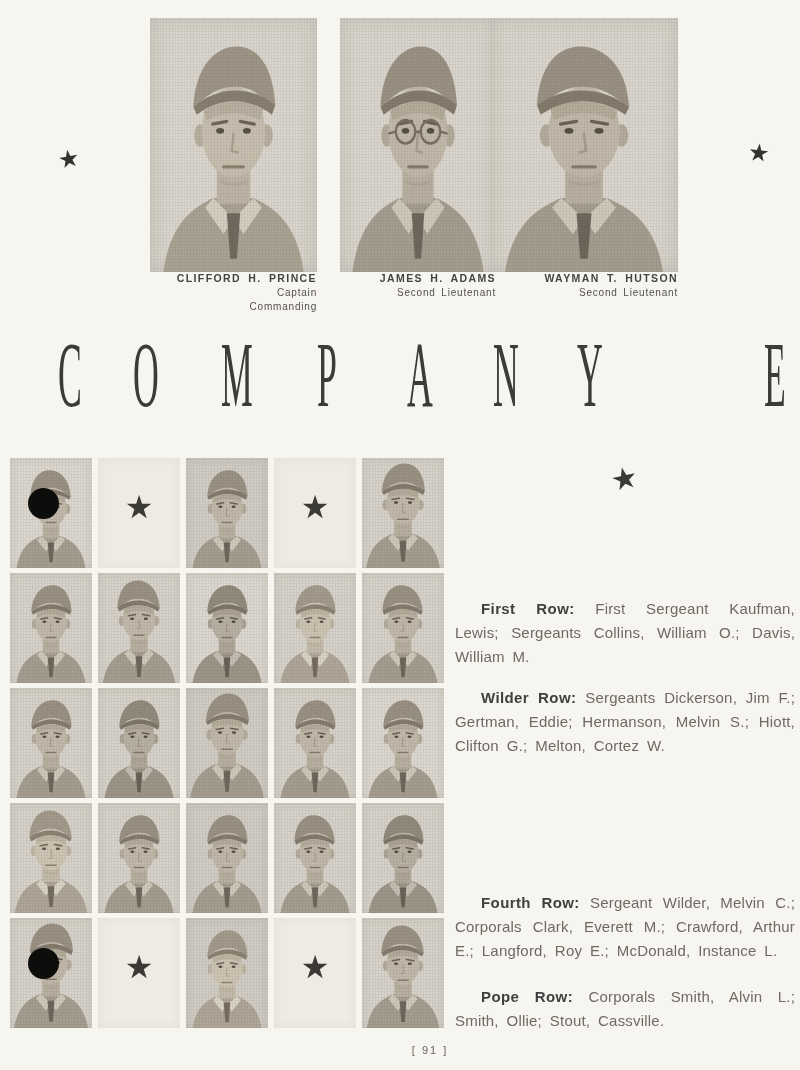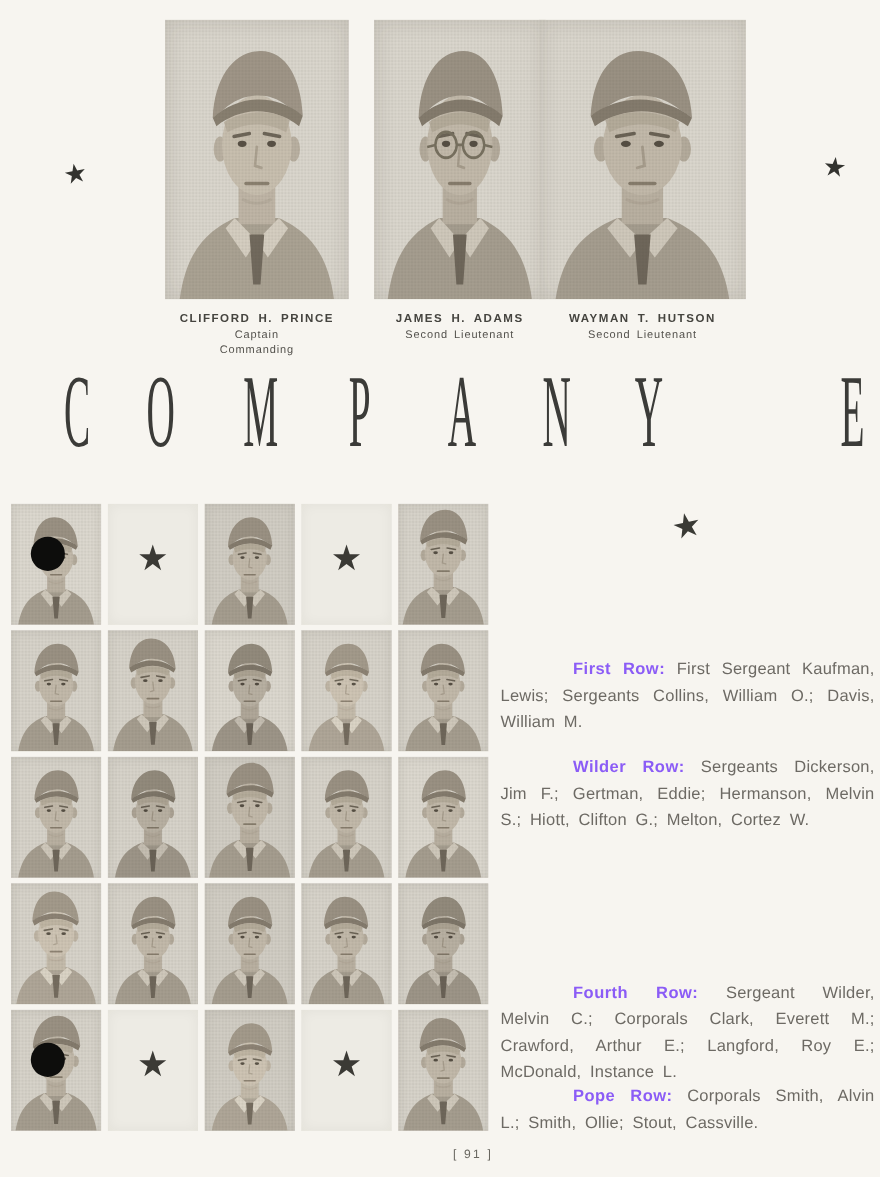--- a/index.html
+++ b/index.html
@@ -25,21 +25,21 @@
     content:"";position:absolute;inset:0;pointer-events:none;
     background-image:radial-gradient(rgba(60,55,45,.08) 1px,transparent 1.3px);
     background-size:3px 3px;
   }
   .officer svg{width:100%;height:100%;display:block;}
   #officer-1{left:150px;width:167px;}
   #officer-2{left:322px;width:156px;padding-left:18px;}
   #officer-3{left:490px;width:188px;}
   #officer-1 svg{filter:brightness(1.03);}
   #officer-3 svg{transform:scaleX(-1);}
-  .caption{margin-top:12px;text-align:center;}
+  .caption{text-align:right;}
   .cap-name{display:block;font-size:10.5px;font-weight:bold;letter-spacing:1.4px;color:#45443f;word-spacing:3px;}
   .cap-rank{display:block;font-size:10px;letter-spacing:.8px;color:#53514c;margin-top:3px;word-spacing:2px;}
   
   .title-letter{
     position:absolute;top:332px;
     font-family:"Liberation Serif",serif;font-size:94px;line-height:84px;
     color:#3b3b38;transform:translateX(-50%) scaleX(.38);transform-origin:center top;
   }
   
   .grid{
@@ -64,21 +64,21 @@
   
   .note{
     position:absolute;left:455px;top:549px;width:340px;text-align:center;
     font-size:15px;color:#5d5b56;letter-spacing:.3px;word-spacing:3px;
   }
   .roster-p{
     position:absolute;left:455px;width:340px;margin:0;
     font-size:15px;line-height:24px;color:#6d6a64;
     text-align:justify;text-indent:26px;word-spacing:3.5px;letter-spacing:.2px;
   }
-  .roster-p b{color:#8b5cf6;letter-spacing:.4px;margin-left:40px;}
+  .roster-p b{color:#404040;letter-spacing:.4px;}
   #row-p1{top:597px;}
   #row-p2{top:686px;}
   #row-p3{top:789px;}
   #row-p4{top:891px;}
   #row-p5{top:985px;}
   
   .pageno{position:absolute;left:380px;top:1044px;width:100px;text-align:center;
     font-size:11px;letter-spacing:2px;color:#68665f;}
   .defs{position:absolute;width:0;height:0;overflow:hidden;}
 </style>

